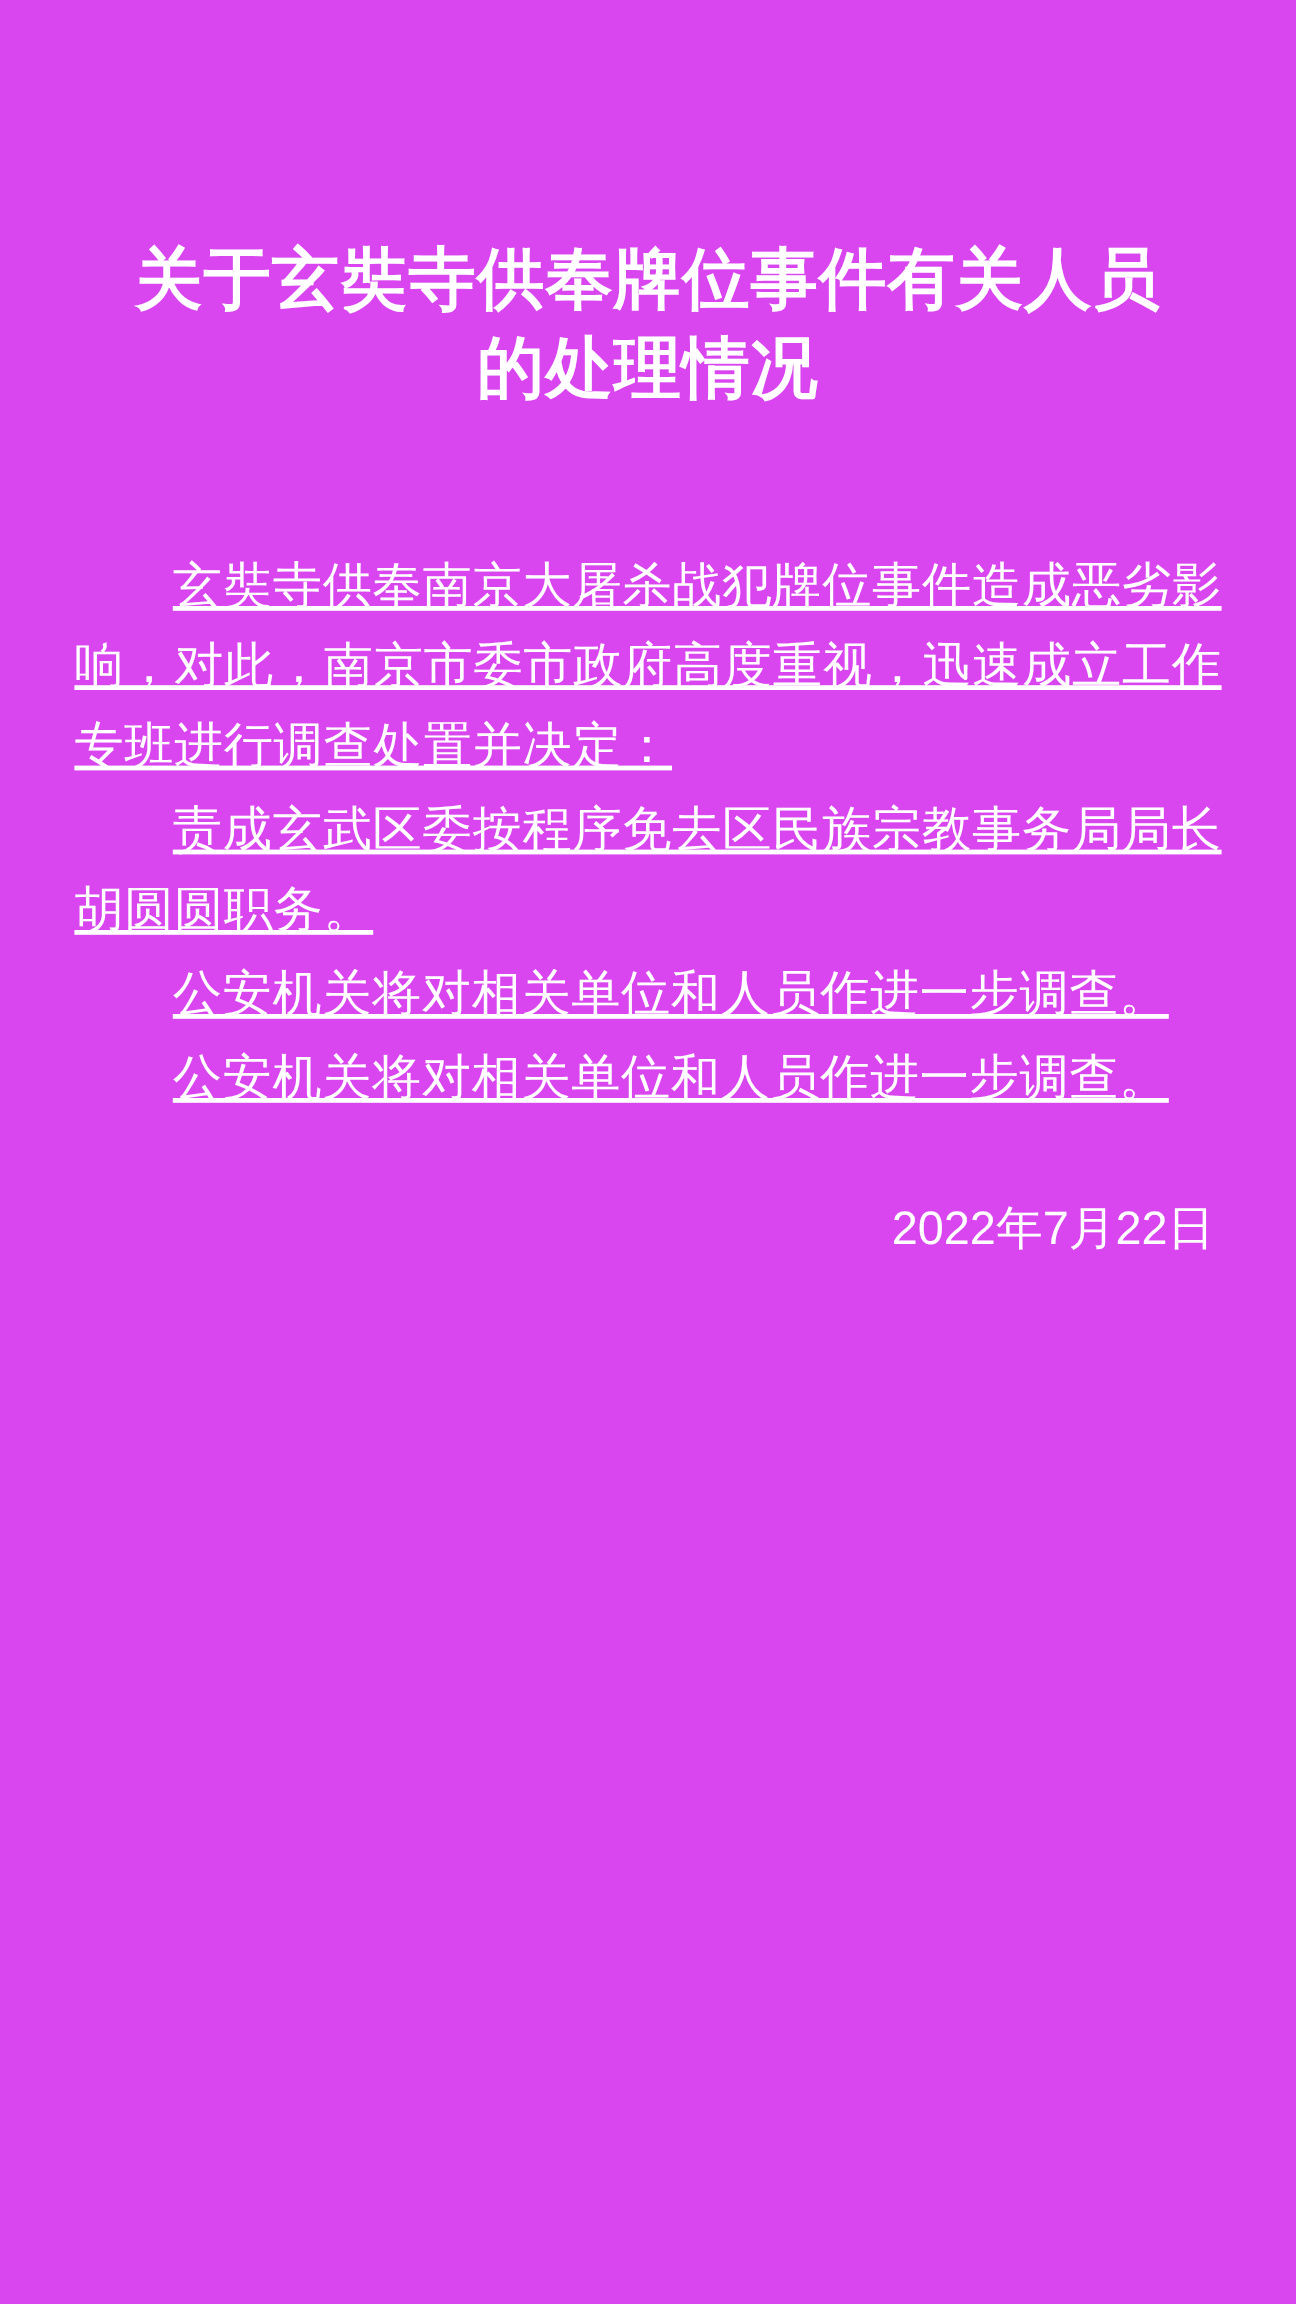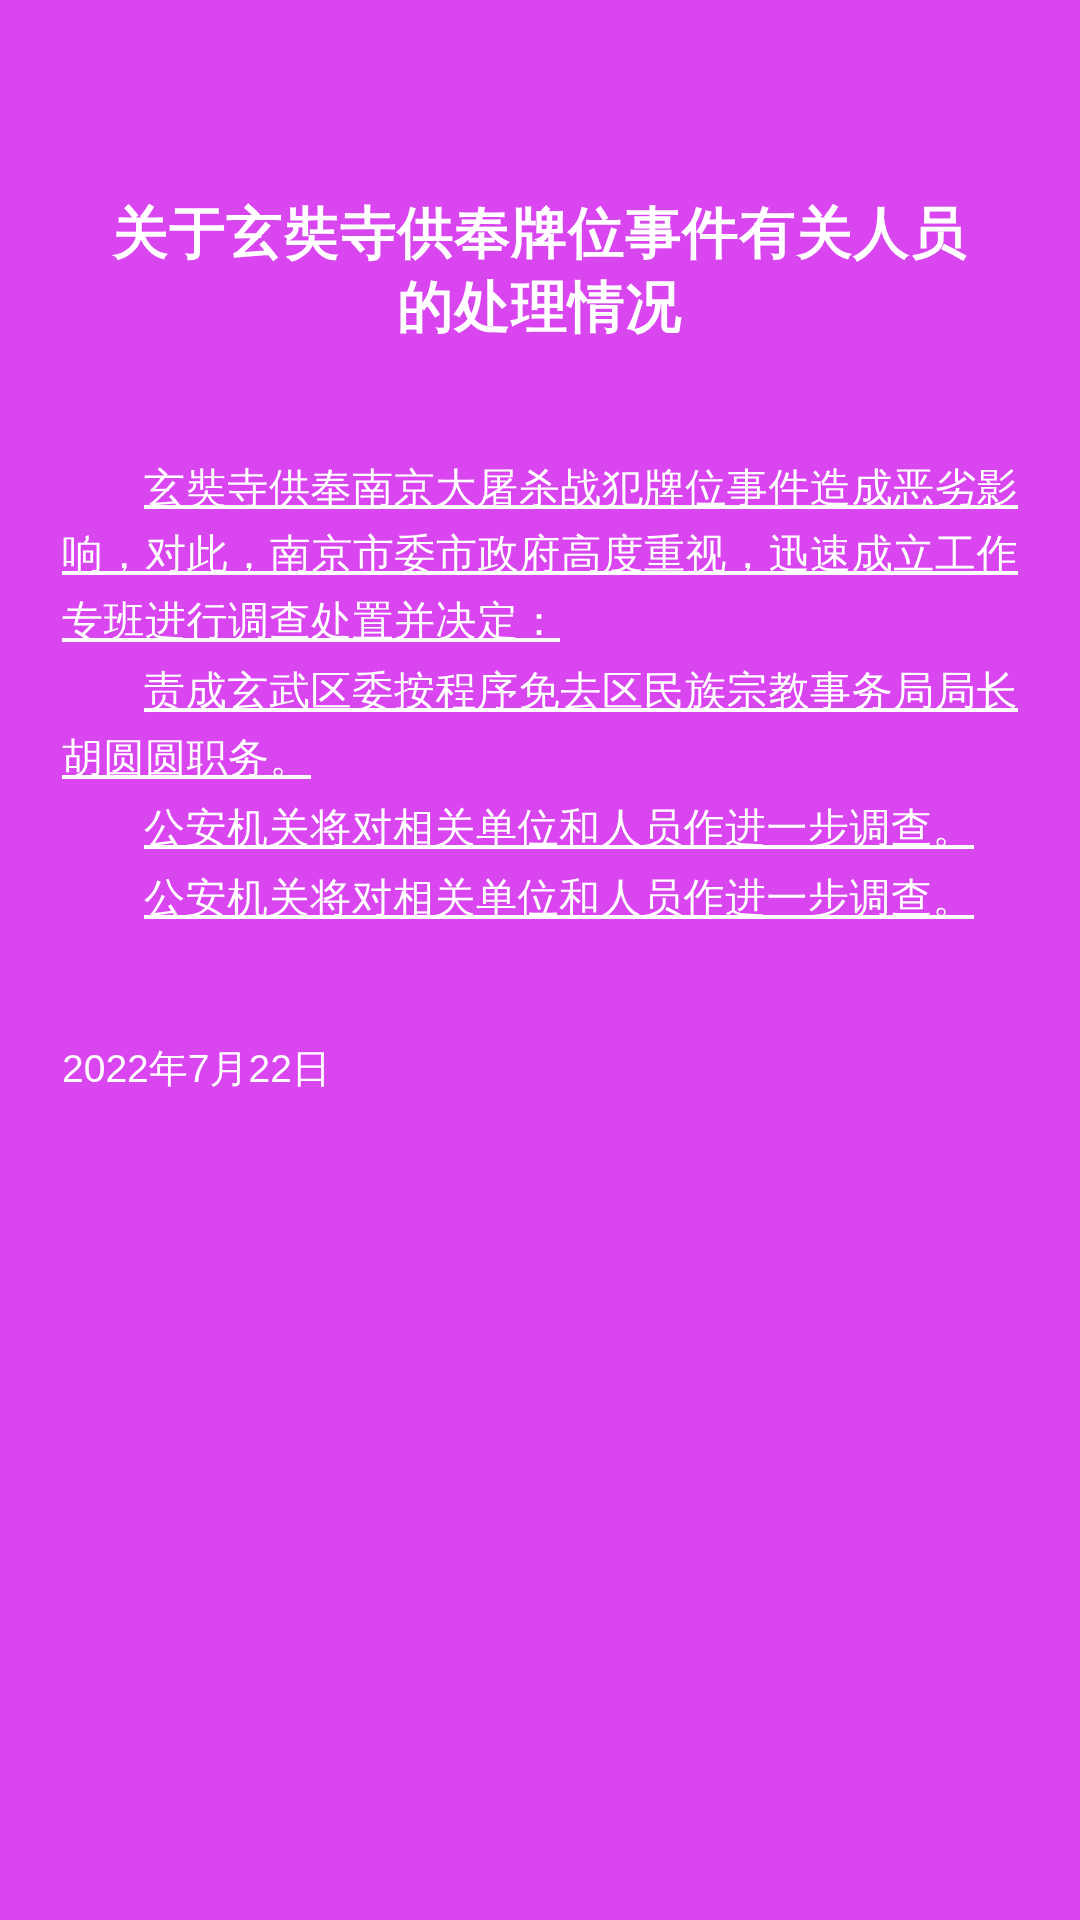--- a/index.html
+++ b/index.html
@@ -50,22 +50,22 @@
     margin: 0 0 4px 0;
     font-size: 41px;
     line-height: 1.62;
     letter-spacing: 0.5px;
     text-indent: 2em;
     text-align: justify;
     text-justify: inter-ideograph;
     color: #ffffff;
   }
   .date-line {
-    margin-top: 108px;
-    text-align: left;
+    margin-top: 64px;
+    text-align: right;
     padding-right: 6px;
     font-size: 39px;
     line-height: 1.5;
     color: #ffffff;
   }
 </style>
 </head>
 <body style="background: rgb(29, 84, 144);">
 
 <div class="poster">

